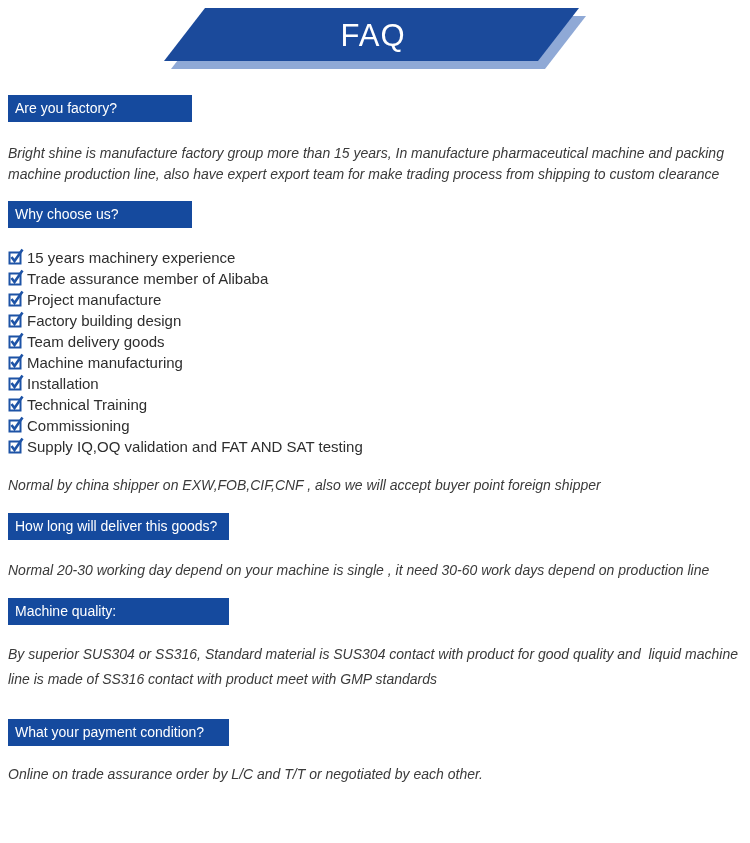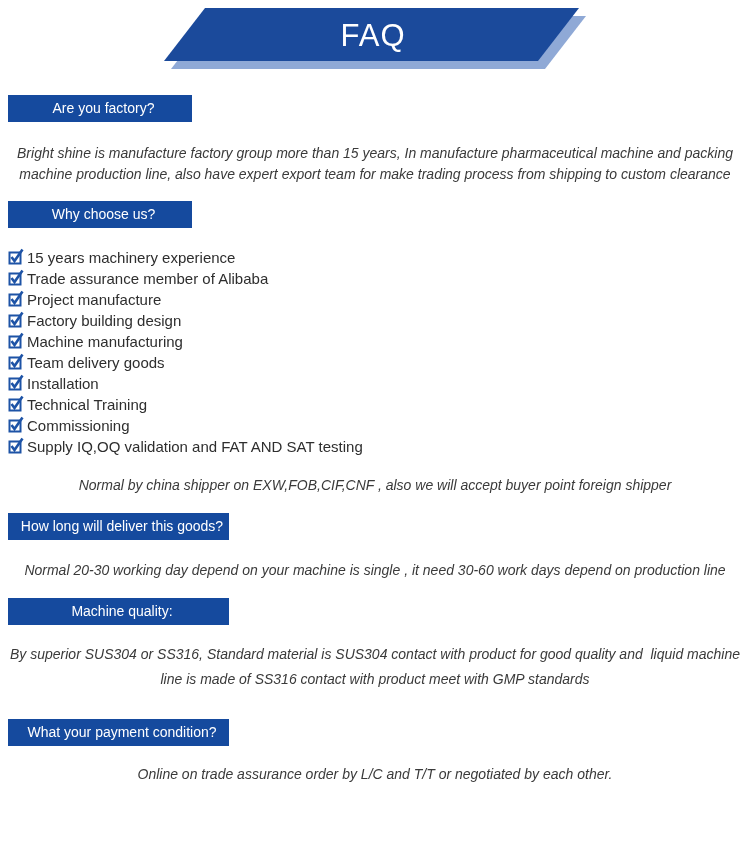--- a/index.html
+++ b/index.html
@@ -3,21 +3,21 @@
 <meta charset="utf-8">
 <style>
   html, body { margin: 0; padding: 0; background: #ffffff; }
   body {
     width: 750px;
     font-family: "Liberation Sans", sans-serif;
     color: #3a3a3a;
   }
   .banner-wrap { width: 750px; height: 72px; }
   .banner-wrap svg { display: block; }
-  .content { padding: 0 8px 42px 8px; text-align: center; }
+  .content { padding: 0 8px 42px 8px; }
 
   .qbar {
     background: #154a9e;
     color: #ffffff;
     font-size: 14px;
     height: 27px;
     line-height: 27px;
     padding-left: 7px;
     box-sizing: border-box;
     overflow: hidden;
@@ -95,28 +95,28 @@
           <rect x="1.5" y="4.5" width="11" height="11" fill="#ffffff" stroke="#1d53a6" stroke-width="2"></rect>
           <path d="M3.5 9 L6.5 13 L14.5 1.5" stroke="#1d53a6" stroke-width="2.6" fill="none"></path>
         </svg>
       <span>Factory building design</span>
     </li>
     <li>
       <svg class="cbx" width="16" height="17" viewBox="0 0 16 17">
           <rect x="1.5" y="4.5" width="11" height="11" fill="#ffffff" stroke="#1d53a6" stroke-width="2"></rect>
           <path d="M3.5 9 L6.5 13 L14.5 1.5" stroke="#1d53a6" stroke-width="2.6" fill="none"></path>
         </svg>
-      <span>Machine manufacturing</span>
+      <span>Team delivery goods</span>
     </li>
     <li>
       <svg class="cbx" width="16" height="17" viewBox="0 0 16 17">
           <rect x="1.5" y="4.5" width="11" height="11" fill="#ffffff" stroke="#1d53a6" stroke-width="2"></rect>
           <path d="M3.5 9 L6.5 13 L14.5 1.5" stroke="#1d53a6" stroke-width="2.6" fill="none"></path>
         </svg>
-      <span>Team delivery goods</span>
+      <span>Machine manufacturing</span>
     </li>
     <li>
       <svg class="cbx" width="16" height="17" viewBox="0 0 16 17">
           <rect x="1.5" y="4.5" width="11" height="11" fill="#ffffff" stroke="#1d53a6" stroke-width="2"></rect>
           <path d="M3.5 9 L6.5 13 L14.5 1.5" stroke="#1d53a6" stroke-width="2.6" fill="none"></path>
         </svg>
       <span>Installation</span>
     </li>
     <li>
       <svg class="cbx" width="16" height="17" viewBox="0 0 16 17">

